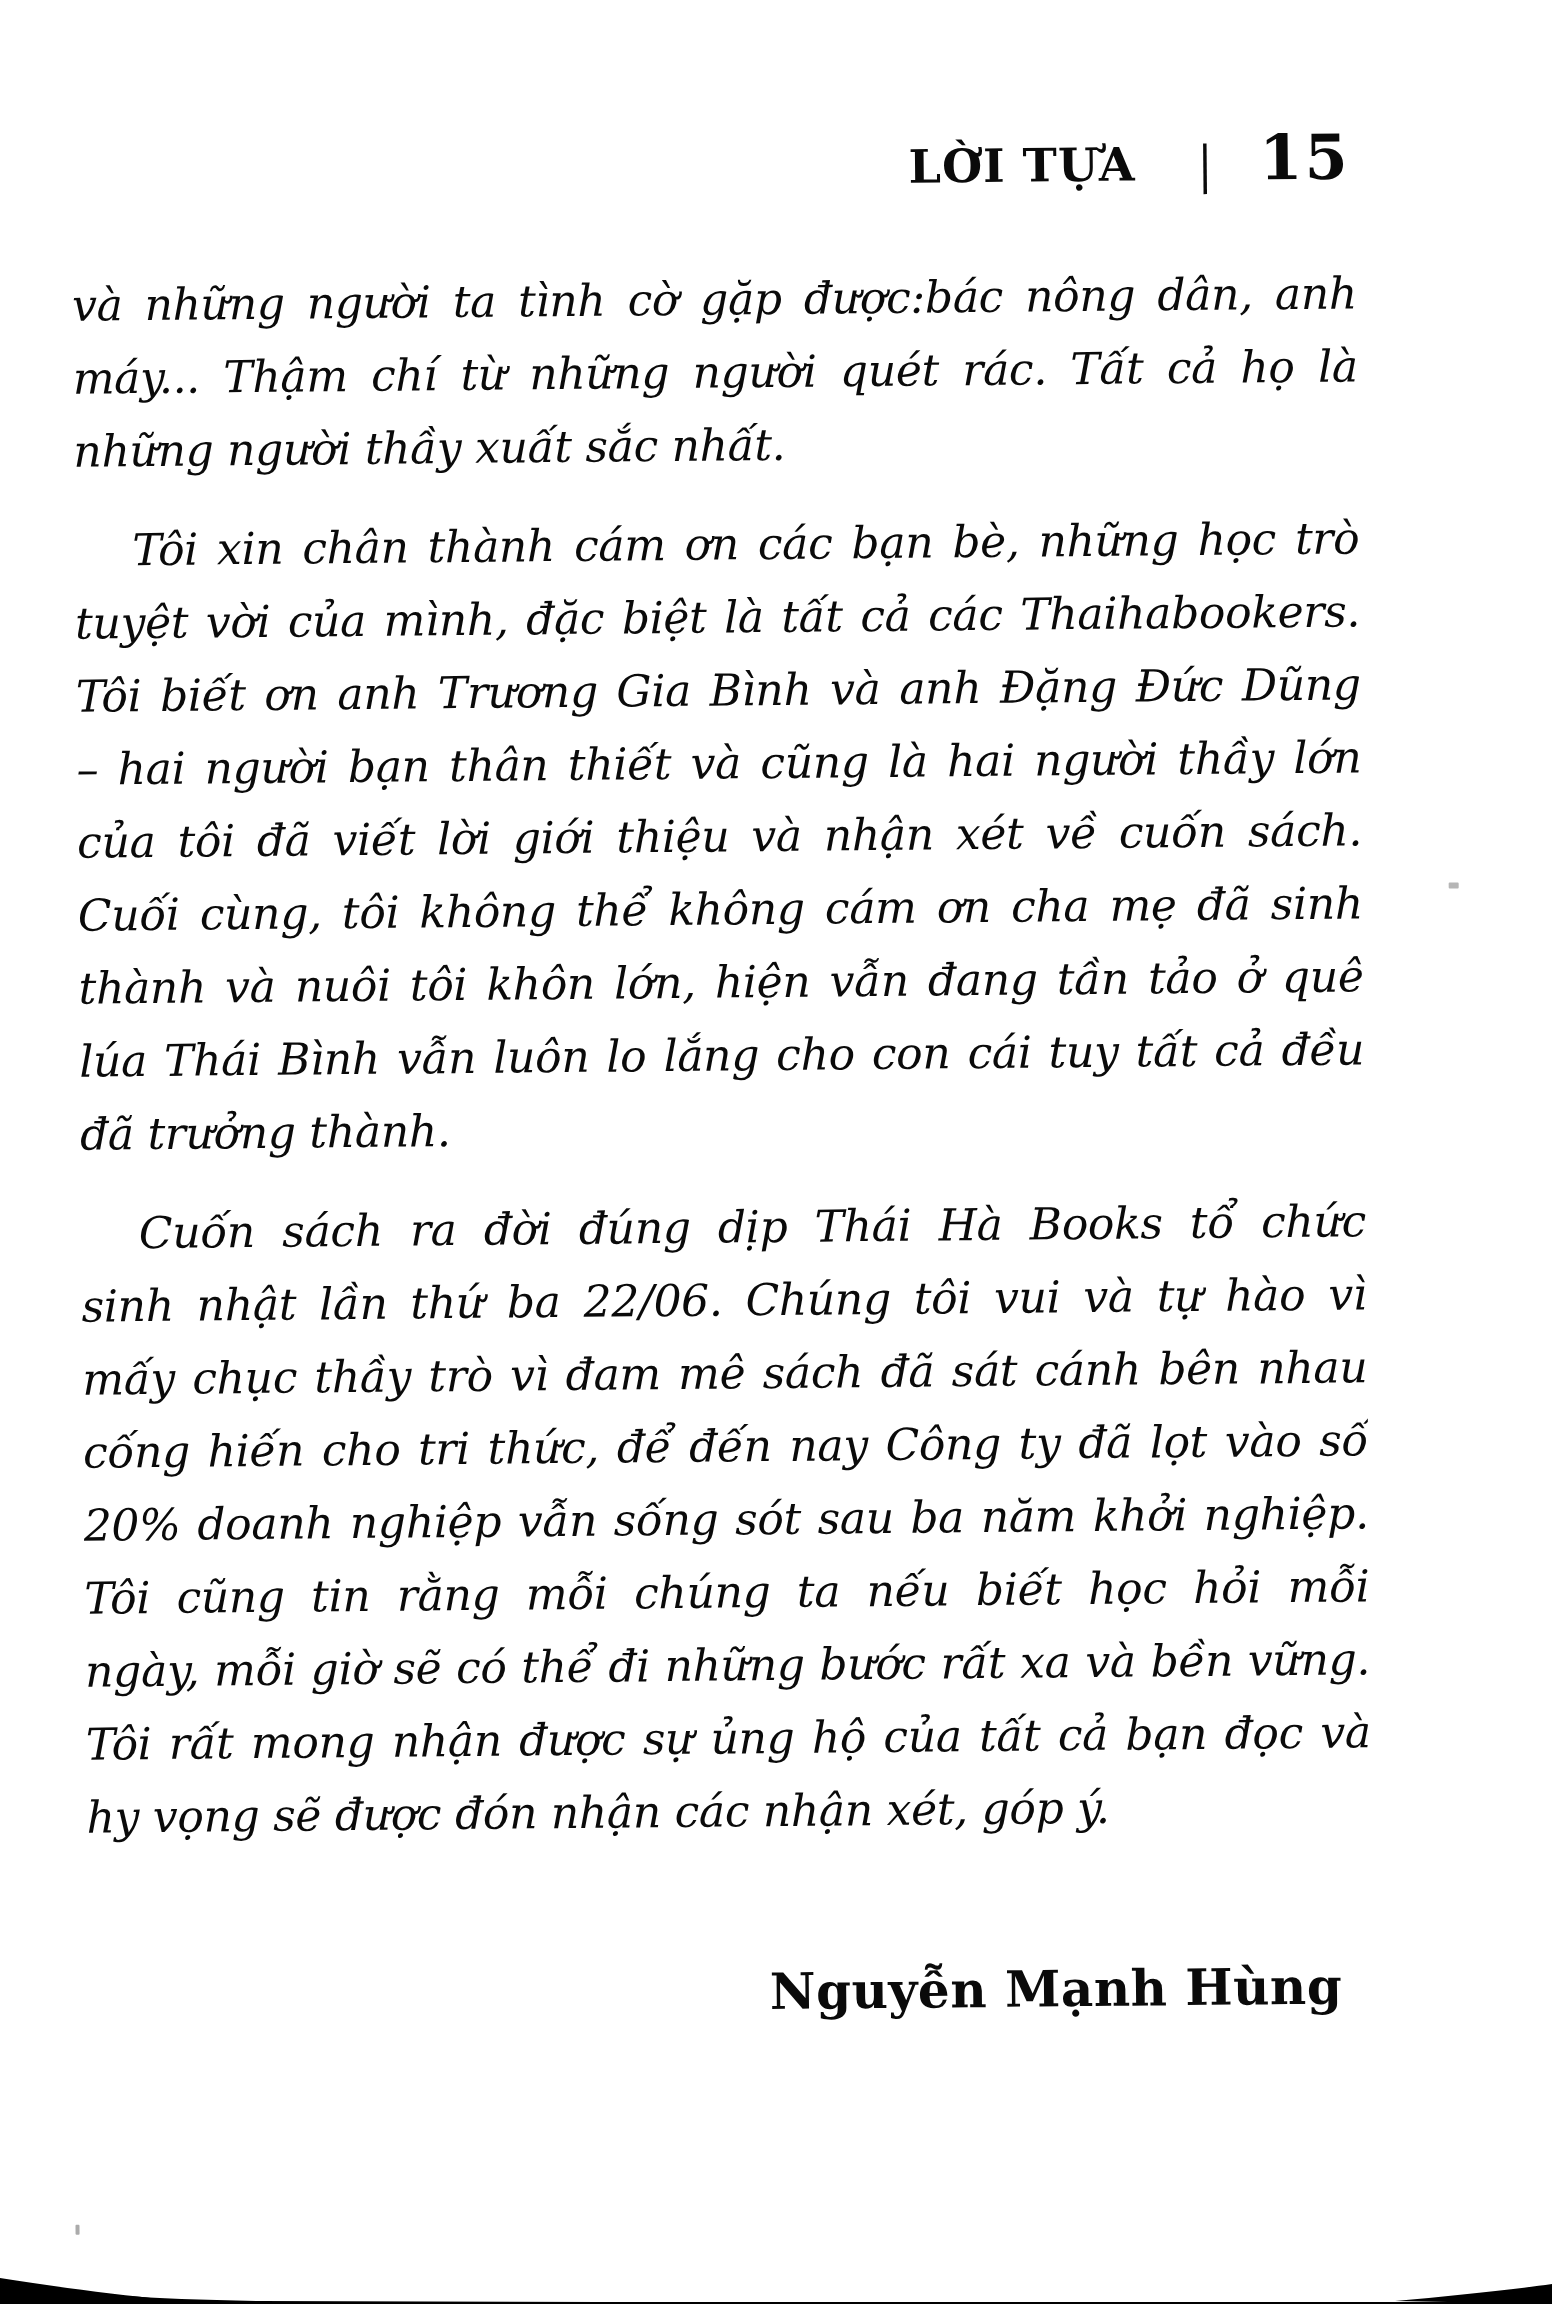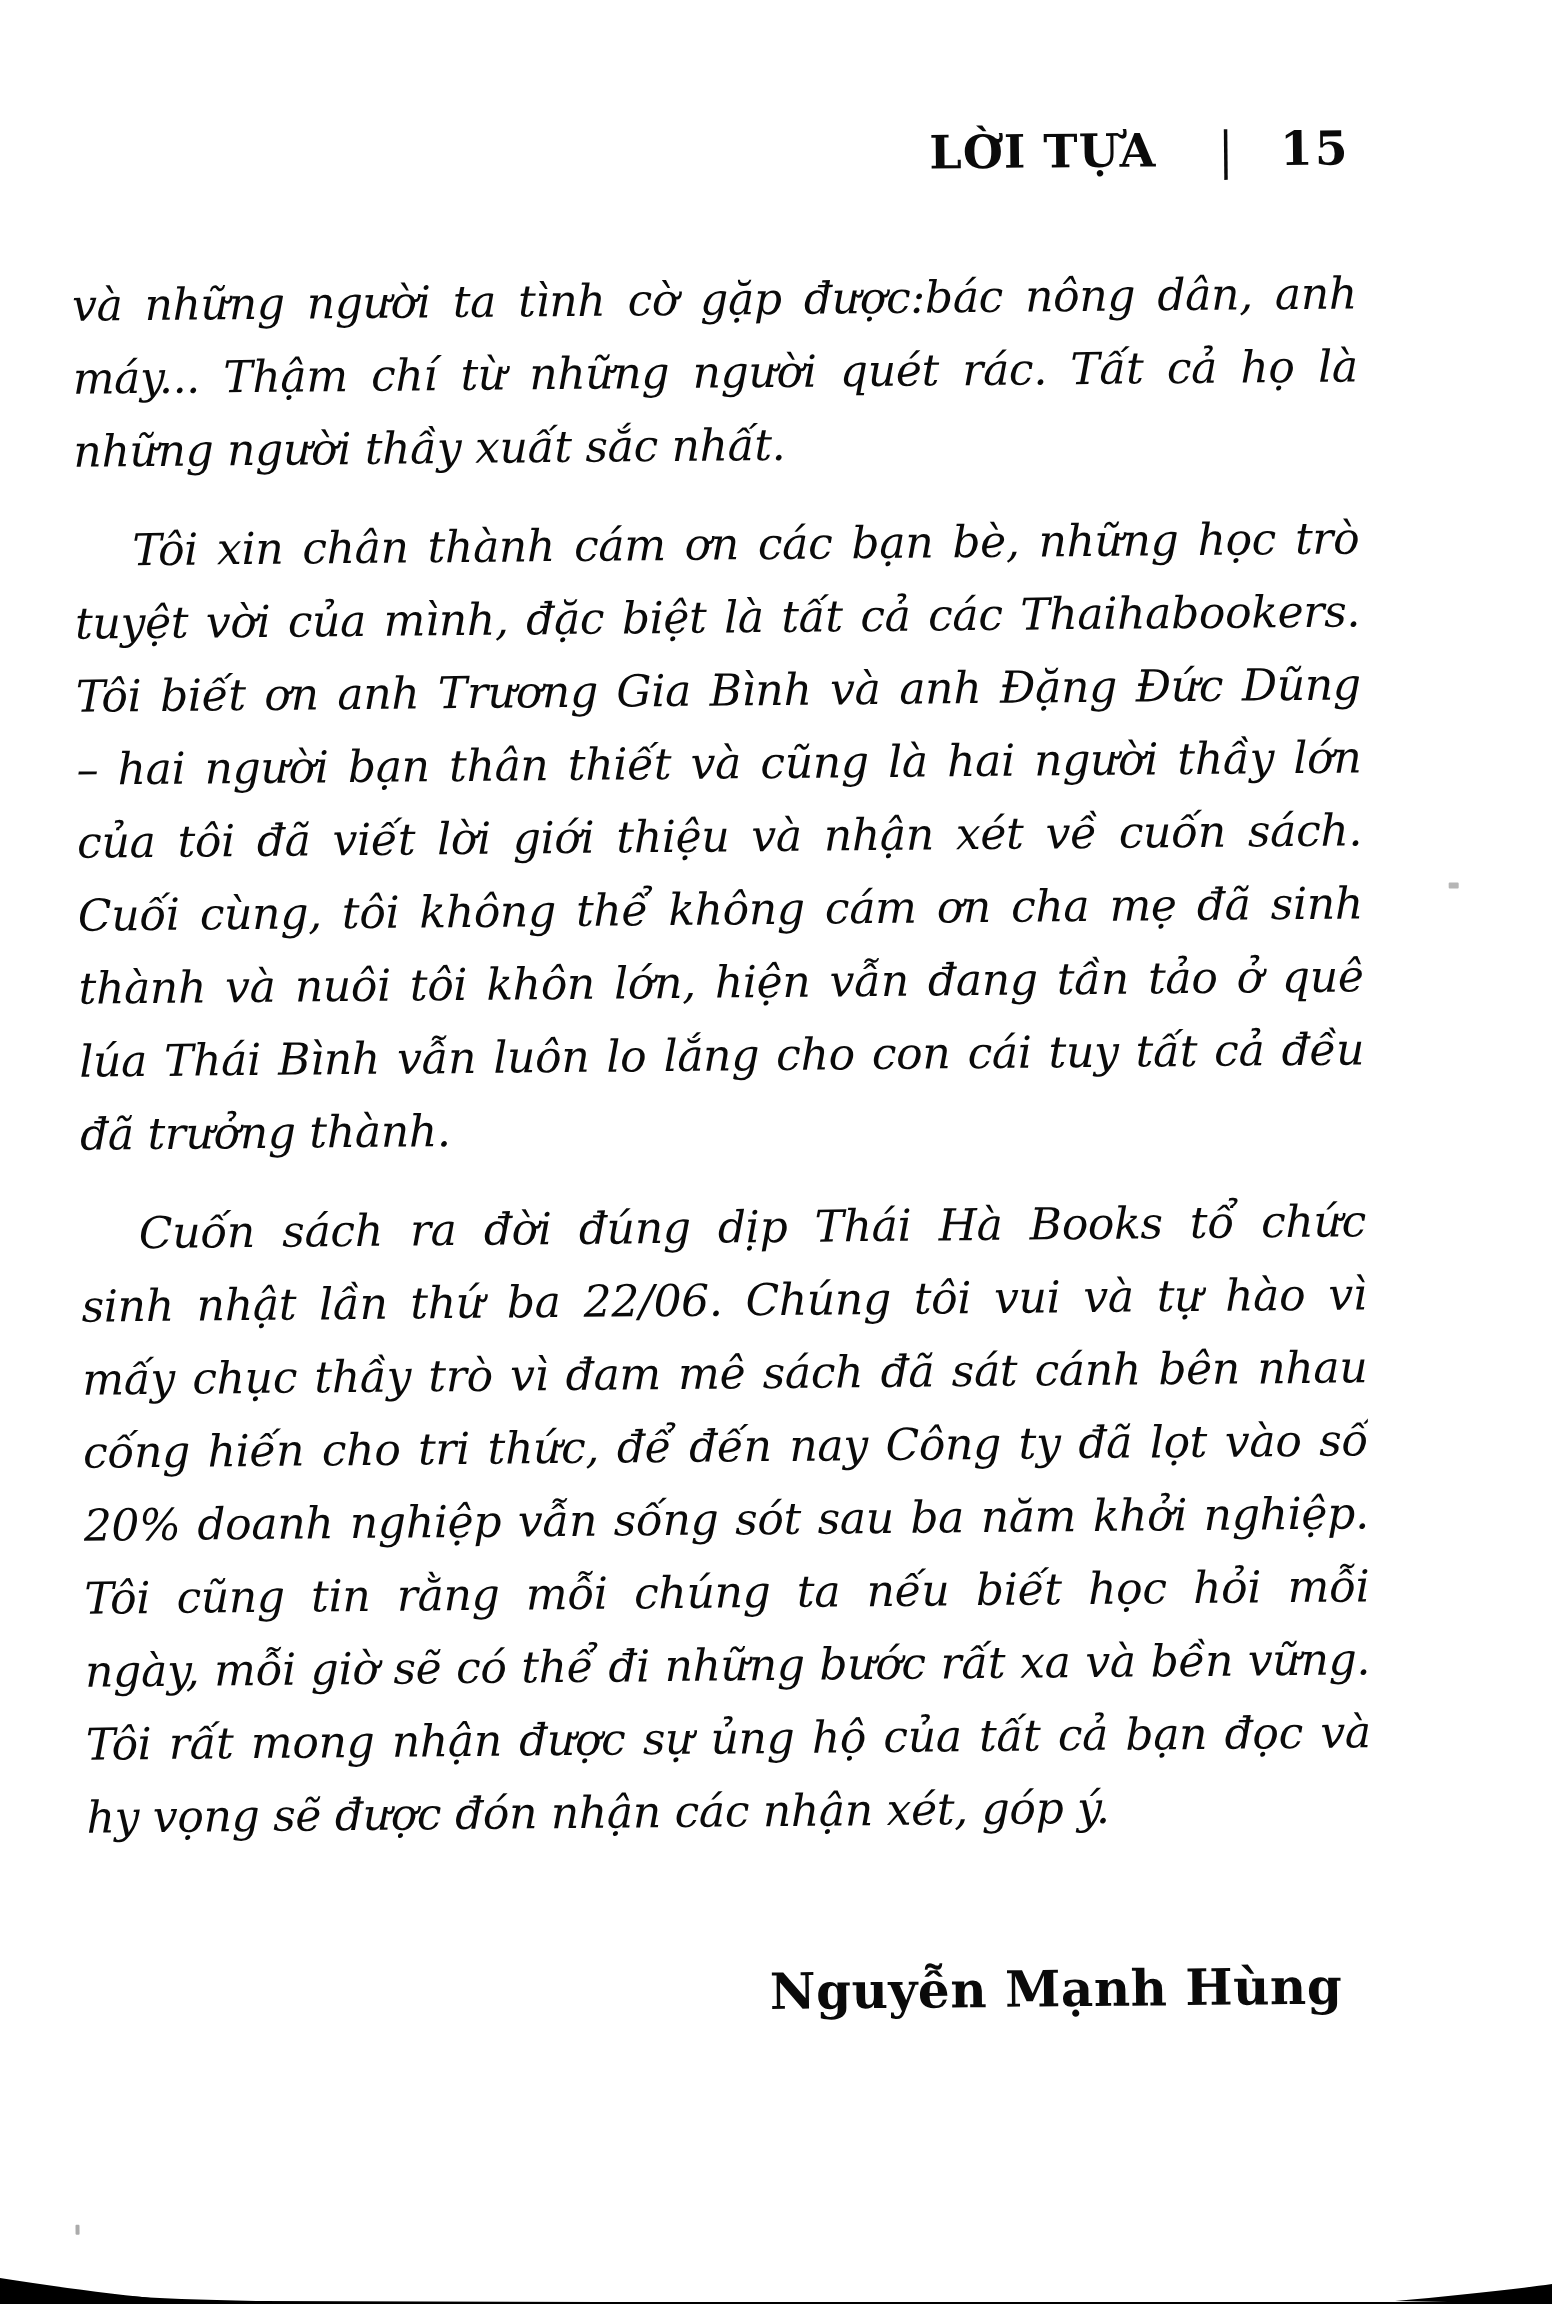--- a/index.html
+++ b/index.html
@@ -33,21 +33,21 @@
     letter-spacing: 1px;
     white-space: nowrap;
   }
   .running-header .sep {
     margin: 0 46px 0 62px;
     font-weight: normal;
     font-size: 44px;
     transform: scaleY(1.15);
   }
   .running-header .pagenum {
-    font-size: 47px;
+    font-size: 62px;
     letter-spacing: 2px;
   }
   
   .body-text {
     position: absolute;
     left: 78px;
     top: 262px;
     width: 1285px;
     font-style: italic;
     font-size: 44px;

